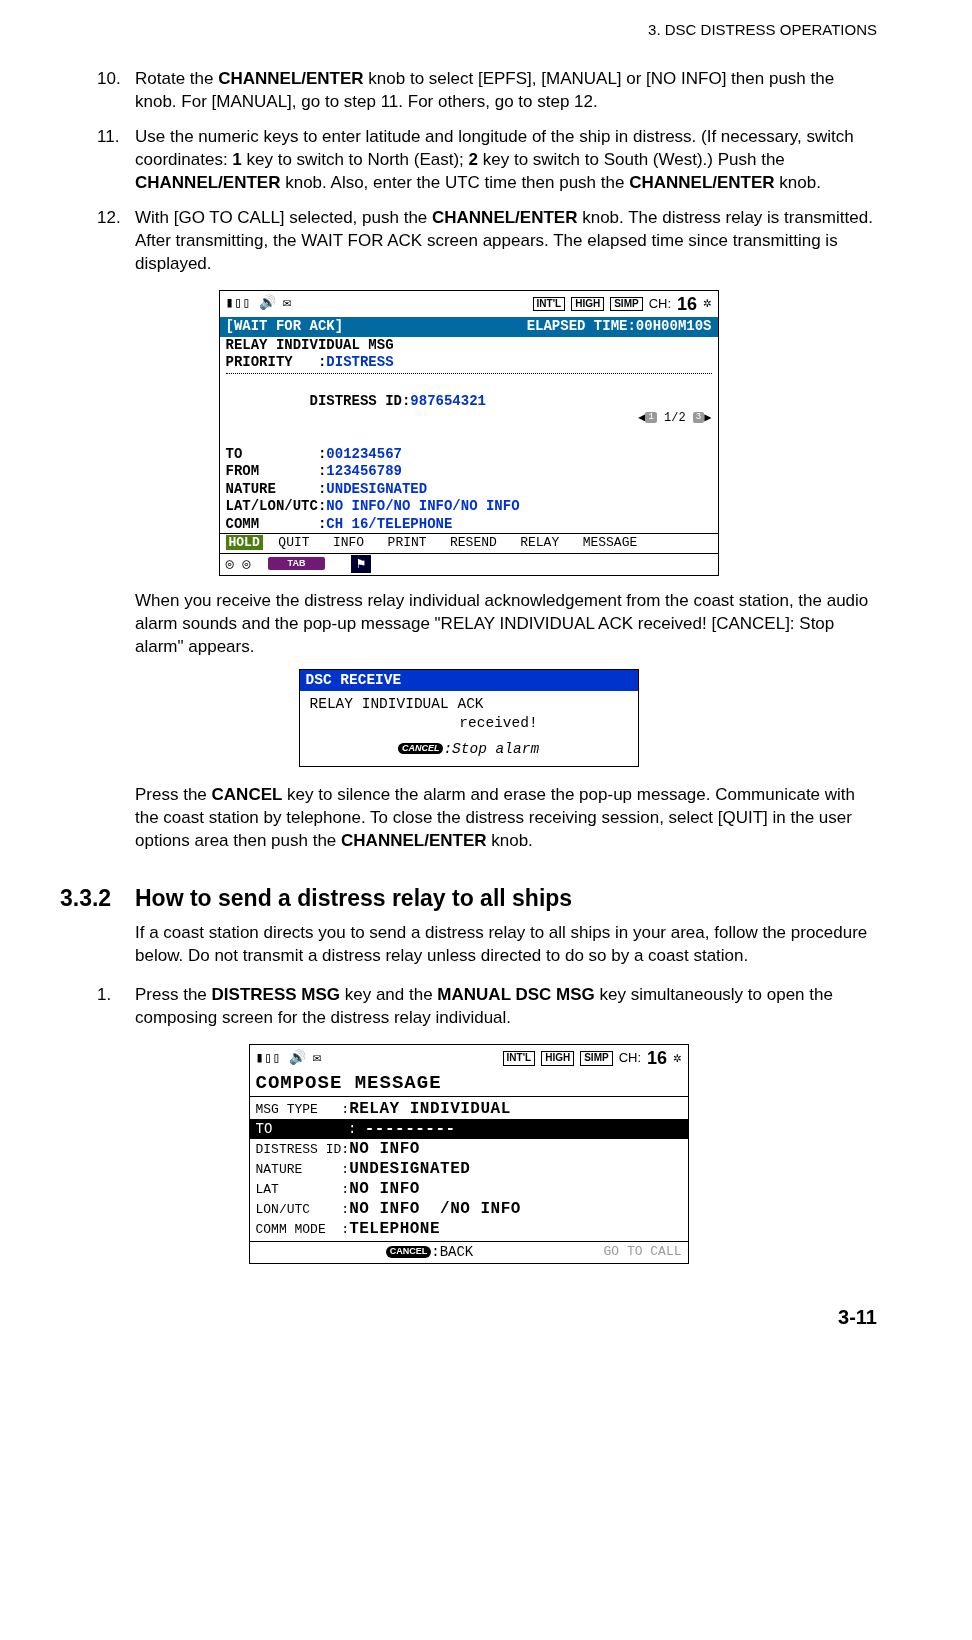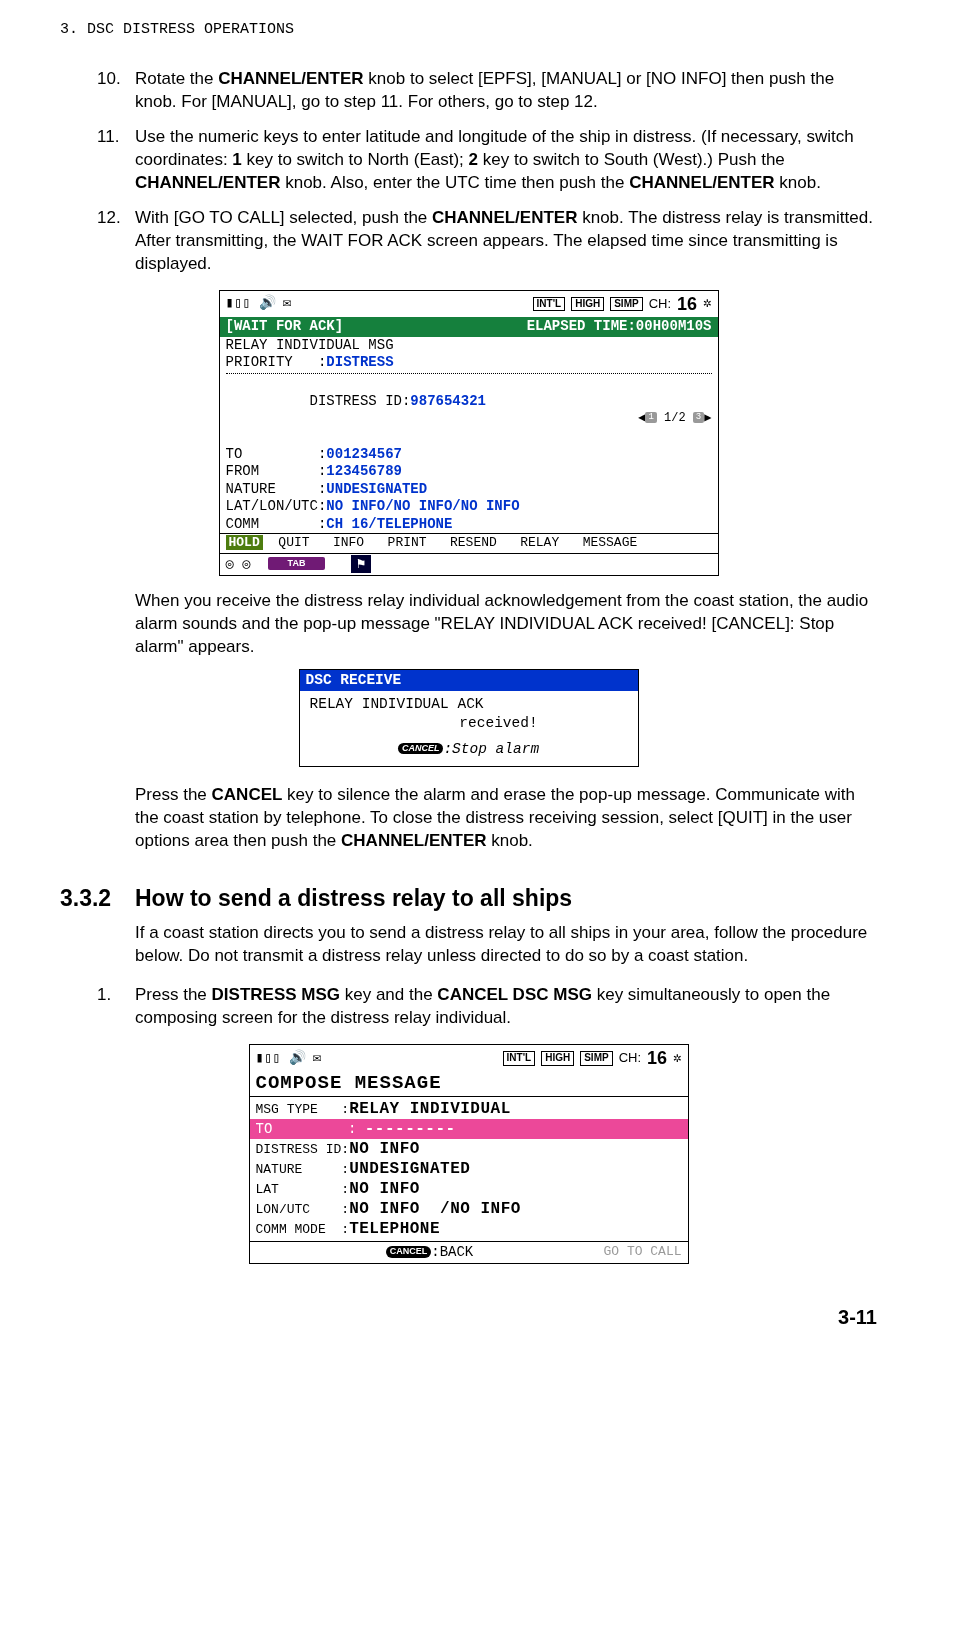--- a/index.html
+++ b/index.html
@@ -11,24 +11,24 @@
     background: #fff;
     width: 972px;
     margin: 0;
     padding: 0;
   }
   .page {
     width: 972px;
     padding: 20px 95px 40px 60px;
   }
   .running-head {
+    text-align: right;
     font-size: 15px;
     margin-bottom: 28px;
     padding-right: 0;
-    font-family: Liberation Mono, monospace;
   }
   ol.steps {
     margin: 0 0 0 75px;
     padding: 0;
     list-style: none;
   }
   ol.steps > li {
     position: relative;
     margin-bottom: 12px;
     padding-left: 0;
@@ -75,29 +75,29 @@
     border-radius: 0;
     padding: 0 3px;
     font-size: 10px;
     font-family: Arial, sans-serif;
     font-weight: 700;
   }
   .ch-big { font-family: Arial, sans-serif; font-weight: 700; font-size: 18px; }
   .ch-lbl { font-family: Arial, sans-serif; font-size: 13px; }
   .sig-icon, .mail-icon, .spin-icon { font-size: 14px; }
   .blue-band {
-    background: #15803d;
+    background: #0369a1;
     color: #fff;
     padding: 1px 6px;
     font-weight: 700;
     display: flex;
     justify-content: space-between;
   }
   .dev-body { padding: 0 6px; color: #0033cc; font-weight: 700; }
-  .dev-body .lbl { color: #000; font-weight: 400; }
+  .dev-body .lbl { color: #000; font-weight: 700; }
   .dotted {
     border-bottom: 1px dotted #000;
     height: 1px;
     margin: 1px 0 2px 0;
   }
   .dev-row { white-space: pre; font-family: "Courier New", monospace; }
   .dev-row .lbl { display: inline-block; }
   .page-ind {
     color: #000;
     font-weight: 400;
@@ -187,21 +187,21 @@
   .compose .header-row { padding: 2px 6px; display:flex; align-items:center; gap:6px;}
   .compose .title-ul {
     padding: 0 6px;
     font-size: 19px;
     font-weight: 700;
     border-bottom: 1px solid #000;
     letter-spacing: 1px;
   }
   .compose .body { padding: 2px 6px; }
   .compose .sel-row {
-    background: #ec4899;
+    background: #000000;
     color: #fff;
     padding: 0 6px;
     margin: 0 -6px;
   }
   .compose .val { font-weight: 700; font-size: 16px; letter-spacing: 0.5px;}
   .compose .lbl { font-size: 13px; }
   .compose .foot {
     border-top: 1px solid #000;
     padding: 2px 6px;
     display: flex;
@@ -306,21 +306,21 @@
   </p>
 
   <h2 class="section-title">
     <span class="secnum">3.3.2</span><span>How to send a distress relay to all ships</span>
   </h2>
   <p class="after-h2">If a coast station directs you to send a distress relay to all ships in your area, follow the procedure below. Do not transmit a distress relay unless directed to do so by a coast station.</p>
 
   <ol class="steps">
     <li>
       <span class="num">1.</span>
-      <span><span>Press the </span><span class="bold">DISTRESS MSG</span><span> key and the </span><span class="bold">CANCEL DSC MSG</span><span> key simultaneously to open the composing screen for the distress relay individual.</span></span>
+      <span><span>Press the </span><span class="bold">DISTRESS MSG</span><span> key and the </span><span class="bold">MANUAL DSC MSG</span><span> key simultaneously to open the composing screen for the distress relay individual.</span></span>
     </li>
   </ol>
 
   <div class="figure">
     <div class="compose">
       <div class="header-row">
         <span class="sig-icon">▮▯▯ 🔊</span>
         <span class="mail-icon">✉</span>
         <span class="spacer-right"></span>
         <span class="pill">INT'L</span>

